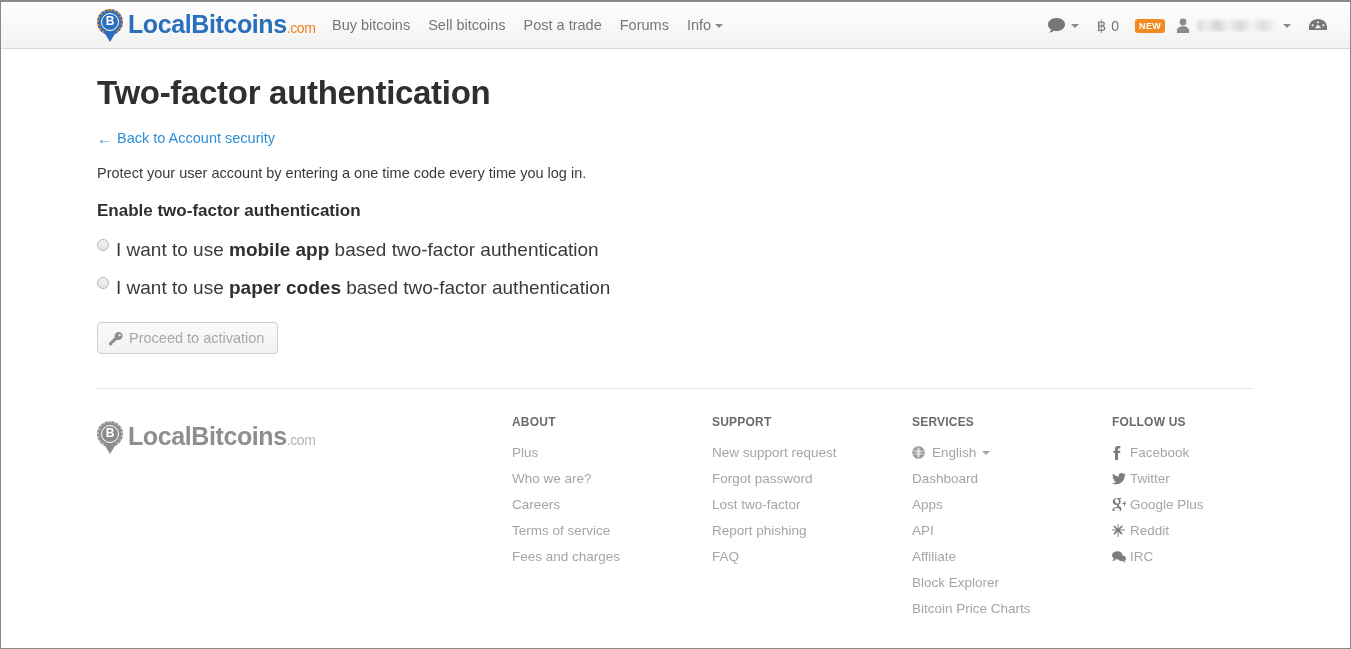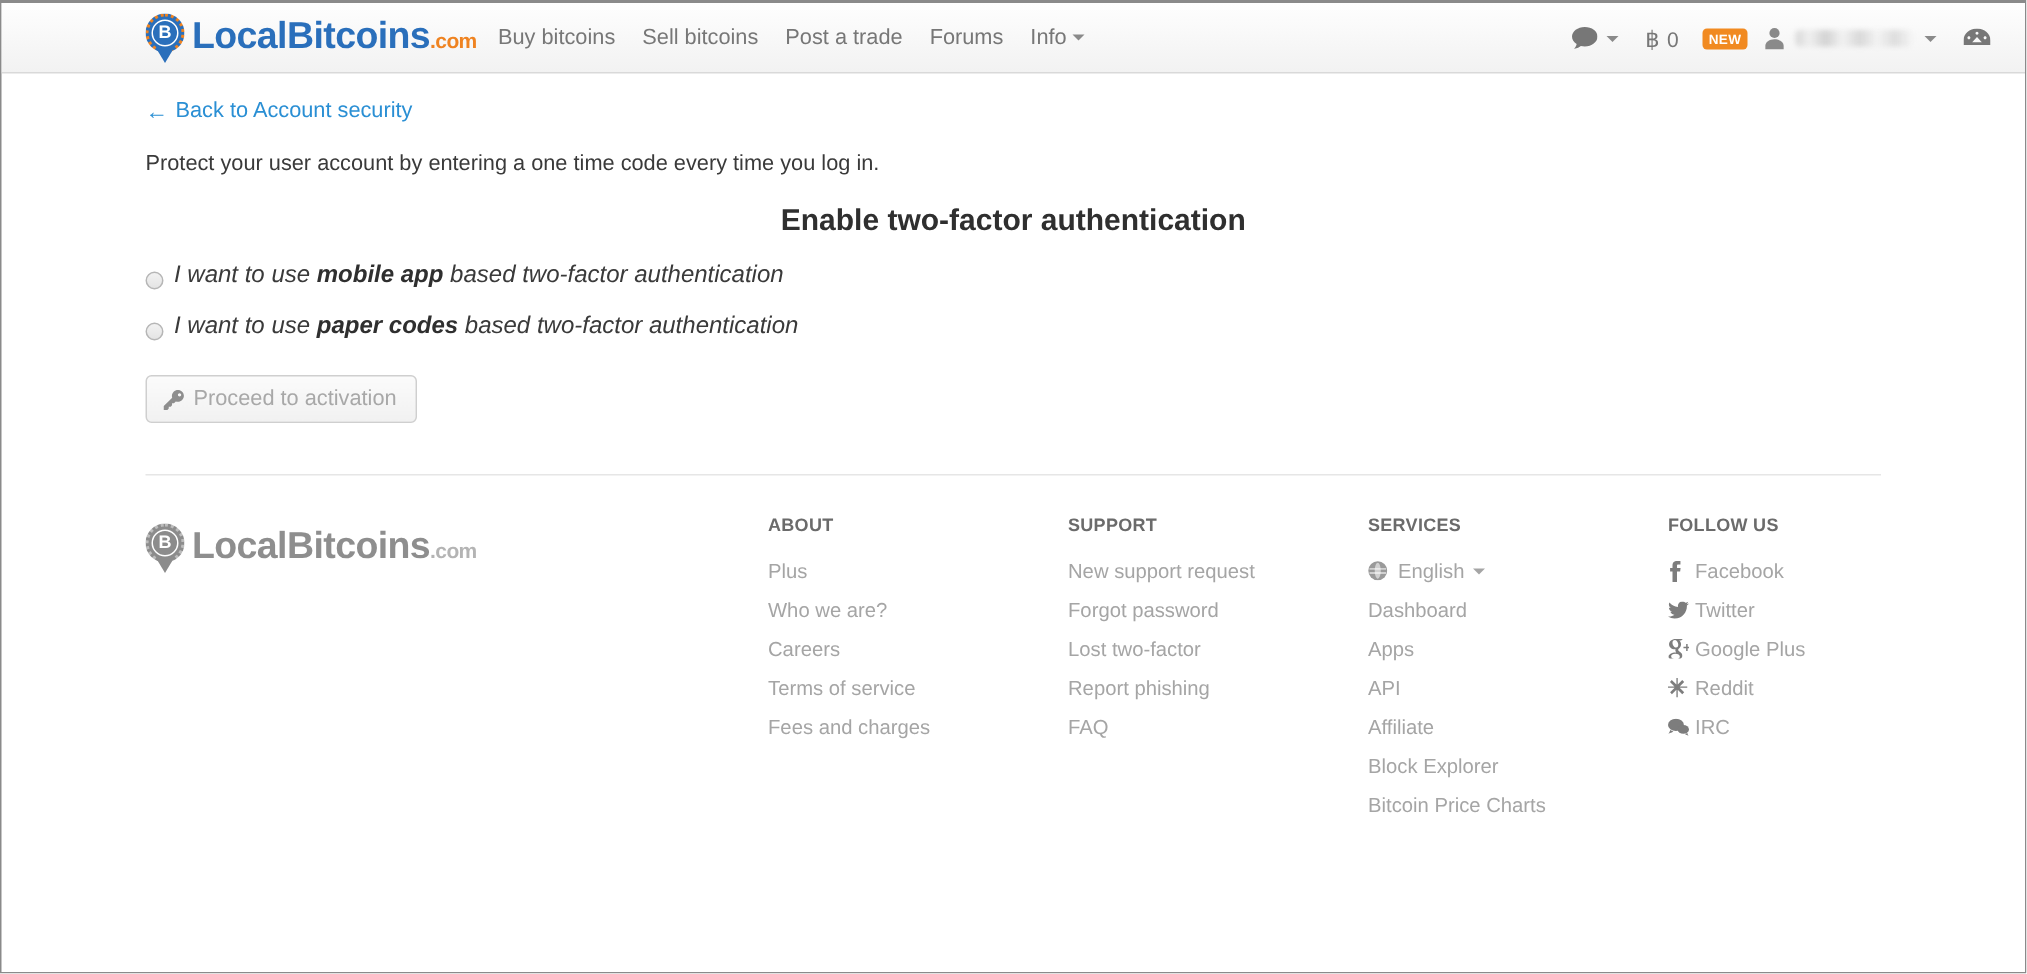--- a/index.html
+++ b/index.html
@@ -84,21 +84,21 @@
     border-top: 10px solid #2a6fbb;
   }
   .brand-text {
     font-size: 25px;
     letter-spacing: -0.4px;
     line-height: 26px;
     white-space: nowrap;
   }
   .brand-local { color: #2a6fbb; font-weight: 600; }
   .brand-bitcoins { color: #2a6fbb; font-weight: 600; }
-  .brand-com { color: #ef8321; font-size: 14px; font-weight: 700; }
+  .brand-com { color: #ef8321; font-size: 14px; font-weight: 400; }
 
   .nav-links {
     position: absolute;
     left: 322px;
     top: 0;
     height: 29px;
     display: flex;
     gap: 0px;
   }
   .nav-link {
@@ -192,35 +192,33 @@
     line-height: 1;
     color: #2a8fd4;
   }
   .intro-text {
     margin-top: 15px;
     font-size: 14.5px;
     color: #3a3a3a;
     line-height: 20px;
   }
   h2.section-title {
-    font-size: 20px;
+    font-size: 17px;
     font-weight: bold;
     color: #2f2f2f;
     margin: 17px 0 0 0;
     line-height: 22px;
-    text-align: center;
   }
   .radio-row {
     display: flex;
-    align-items: flex-end;
+    align-items: flex-start;
     margin-top: 16px;
-    font-size: 16px;
+    font-size: 19px;
     color: #3a3a3a;
     cursor: pointer;
-    font-style: italic;
   }
   .radio-row:first-of-type { margin-top: 17px; }
   .radio-dot {
     width: 12px;
     height: 12px;
     border-radius: 50%;
     border: 1px solid #b6b6b6;
     background: linear-gradient(to bottom, #f2f2f2, #e4e4e4);
     margin-right: 7px;
     flex: 0 0 auto;
@@ -371,20 +369,21 @@
             </svg>
           </span>
         </a>
 
       </div>
     </div>
   </div>
 
   <div class="container">
 
+    <h1 class="page-title">Two-factor authentication</h1>
 
     <a class="back-link">
       <span class="back-arrow">←</span>
       <span>Back to Account security</span>
     </a>
 
     <p class="intro-text">Protect your user account by entering a one time code every time you log in.</p>
 
     <h2 class="section-title">Enable two-factor authentication</h2>
 

